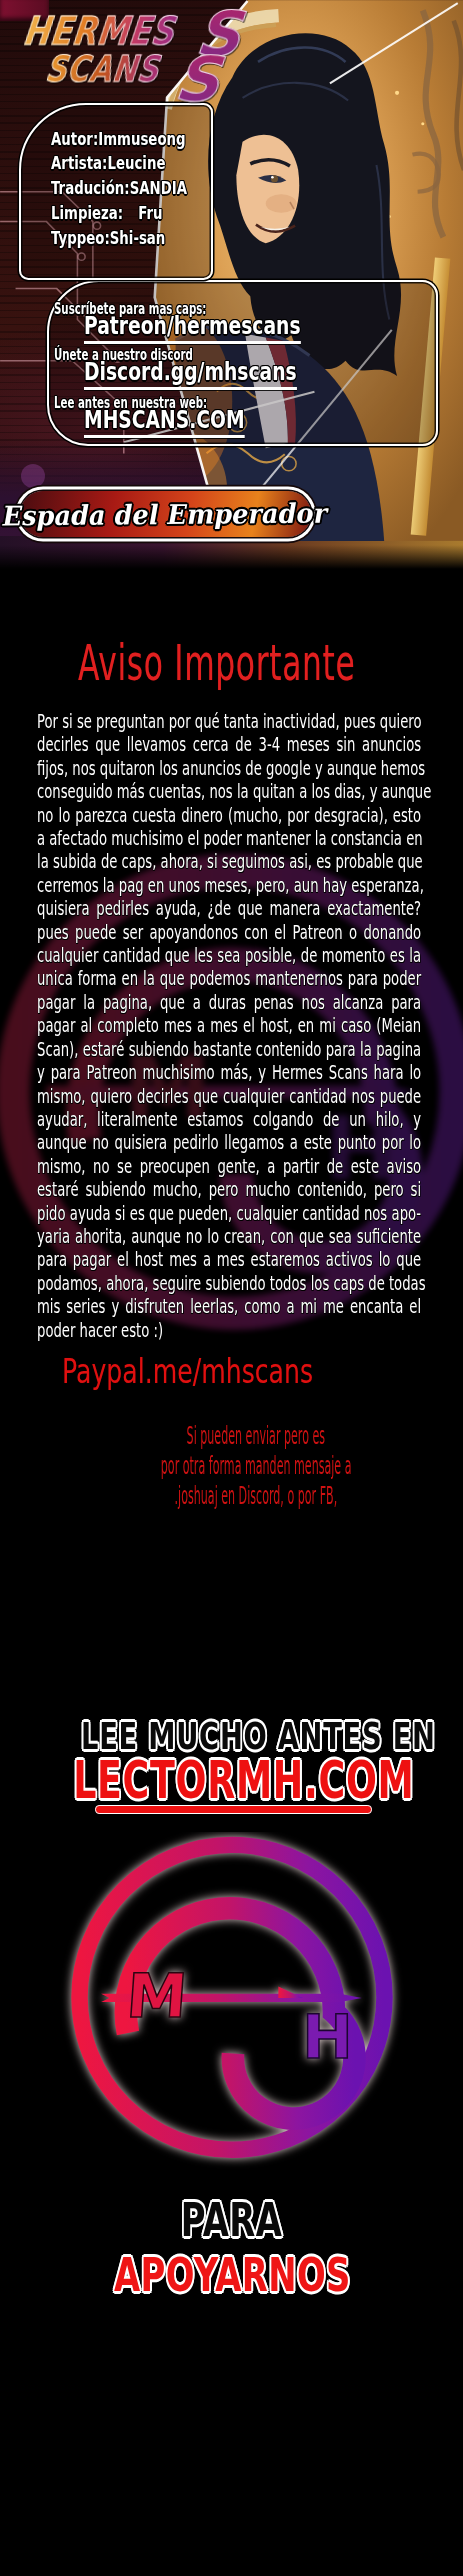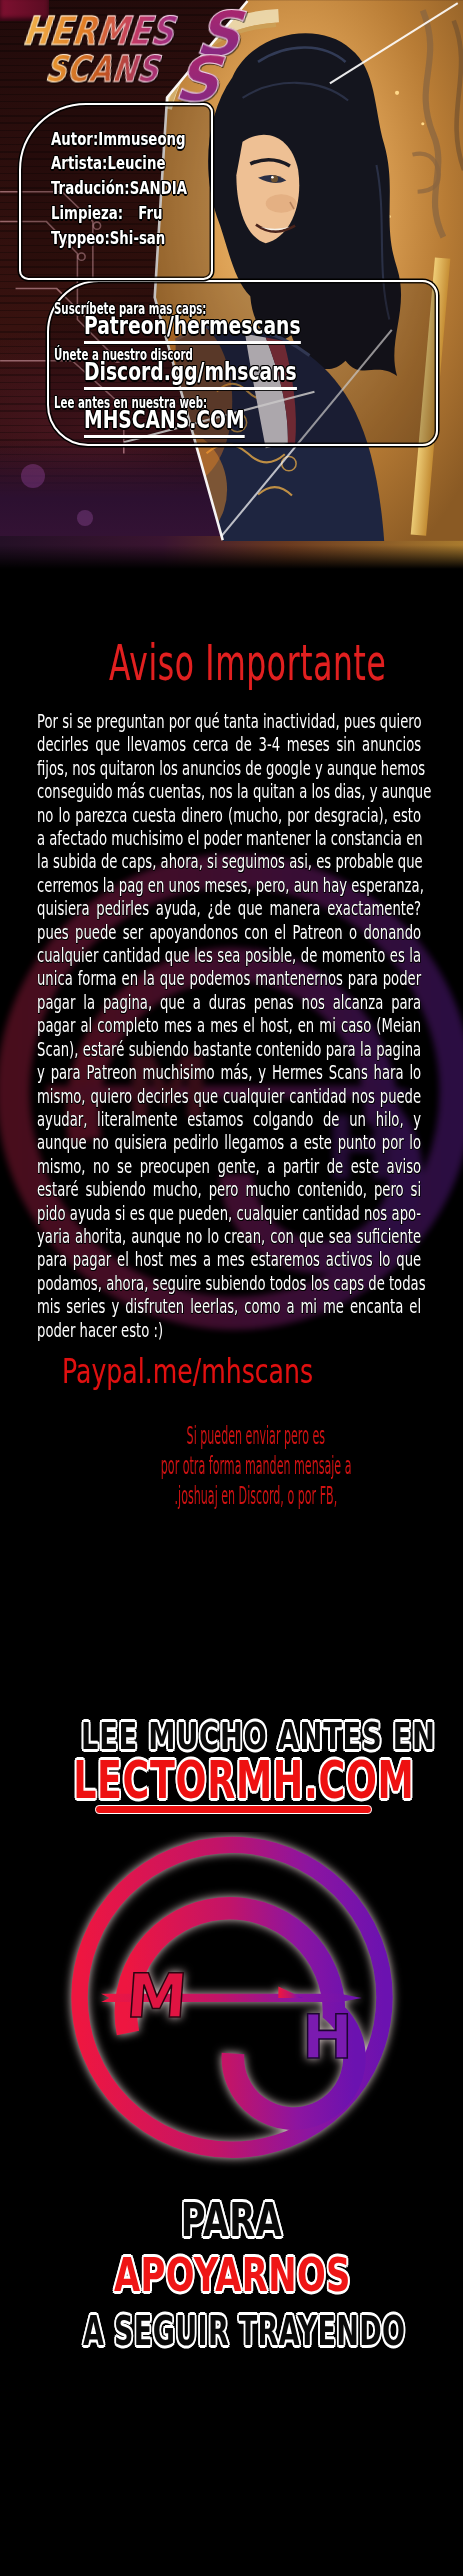--- a/index.html
+++ b/index.html
@@ -53,21 +53,21 @@
   
   .banner{position:absolute;left:19.6px;top:491px;width:291px;height:46px;z-index:6;border-radius:24px;
     background:linear-gradient(100deg,#4a0c10 0%,#a81a14 32%,#d4441a 58%,#e8821c 80%,#7a1410 100%);
     box-shadow:0 0 0 1.5px #15090a,0 0 0 4.6px #fff,0 0 0 6.2px #15090a;
     display:flex;align-items:center;justify-content:center;}
   .banner-text{font-family:"DejaVu Serif",serif;font-style:italic;font-weight:bold;font-size:27px;color:#fff;transform:scaleX(.95) rotate(-.5deg);white-space:nowrap;
     text-shadow:-1.5px -1.5px 0 #000,1.5px -1.5px 0 #000,-1.5px 1.5px 0 #000,1.5px 1.5px 0 #000,0 2.1px 0 #000,0 -2.1px 0 #000,2.1px 0 0 #000,-2.1px 0 0 #000;}
 
   
   .watermark{position:absolute;left:-5.2px;top:819px;z-index:1;filter:blur(3.1px);opacity:.95;}
-  .aviso-wrap{position:absolute;left:0;top:635px;width:464px;text-align:right;z-index:2;}
+  .aviso-wrap{position:absolute;left:0;top:635px;width:464px;text-align:left;z-index:2;}
   .aviso-title{display:inline-block;font-size:49px;color:#e12020;transform:scaleX(.64);white-space:nowrap;letter-spacing:1px;text-shadow:0 0 1px #500;}
   .para{position:absolute;left:37px;top:710px;width:582px;z-index:2;transform:scaleX(.66);transform-origin:left top;}
   .para div{font-size:20px;line-height:23.4px;color:#fff;text-align:justify;text-align-last:justify;white-space:nowrap;
     text-shadow:1px 1px 0 #000,-0.5px -0.5px 0 #000,0.5px -0.5px 0 #000,-0.5px 0.5px 0 #000;}
   .para div:last-child{text-align-last:left;}
   .paypal{position:absolute;left:62px;top:1351px;z-index:2;font-size:34px;color:#e01010;transform:scaleX(.74);transform-origin:left top;white-space:nowrap;text-shadow:0 0 1px #400;}
   .altpay{position:absolute;left:0;top:1421px;width:464px;text-align:center;z-index:2;margin-left:24px;}
   .altpay div{font-size:24px;line-height:30px;color:#cf1212;transform:scaleX(.68);white-space:nowrap;display:block;}
   .altpay div span{display:inline-block;transform:scaleX(.68);white-space:nowrap;}
 
@@ -208,20 +208,23 @@
       <div class="cred-row ob" style="top:97px;">
         <span>Limpieza:</span>
         <span>Fru</span>
       </div>
       <div class="cred-row ob" style="top:122px;">
         <span>Typpeo:</span>
         <span>Shi-san</span>
       </div>
     </div>
 
+    <div class="banner">
+      <div class="banner-text">Espada del Emperador</div>
+    </div>
 
     <div class="cover-fade"></div>
   </section>
 
   <svg class="watermark" width="474" height="556" viewBox="0 0 920 1080">
     <defs>
       <linearGradient id="wring" x1="0" y1="0" x2="1" y2="0">
         <stop offset="0%" stop-color="#551022"></stop>
           <stop offset="55%" stop-color="#47103a"></stop>
           <stop offset="100%" stop-color="#33104e"></stop>
@@ -301,21 +304,20 @@
       <text x="268" y="360" font-family="DejaVu Sans, sans-serif" font-size="118" font-weight="bold" fill="#e01442" stroke="#2a0511" stroke-width="3" transform="skewX(-4)">M</text>
       <text x="586" y="438" font-family="DejaVu Sans, sans-serif" font-size="118" font-weight="bold" fill="#7a1bb0" stroke="#1c0530" stroke-width="3">H</text>
     </g>
   </svg>
 
   <div class="support">
     <div class="sup1">
       <span class="sup-black ow">PARA</span>
       <span class="sup-red ow">APOYARNOS</span>
     </div>
-    <div class="sup2"><span class="ow">A SEGUIR TRAYENDO</span></div>
   </div>
 
   <div class="bubble">
     
     
     
     
     
     
     

